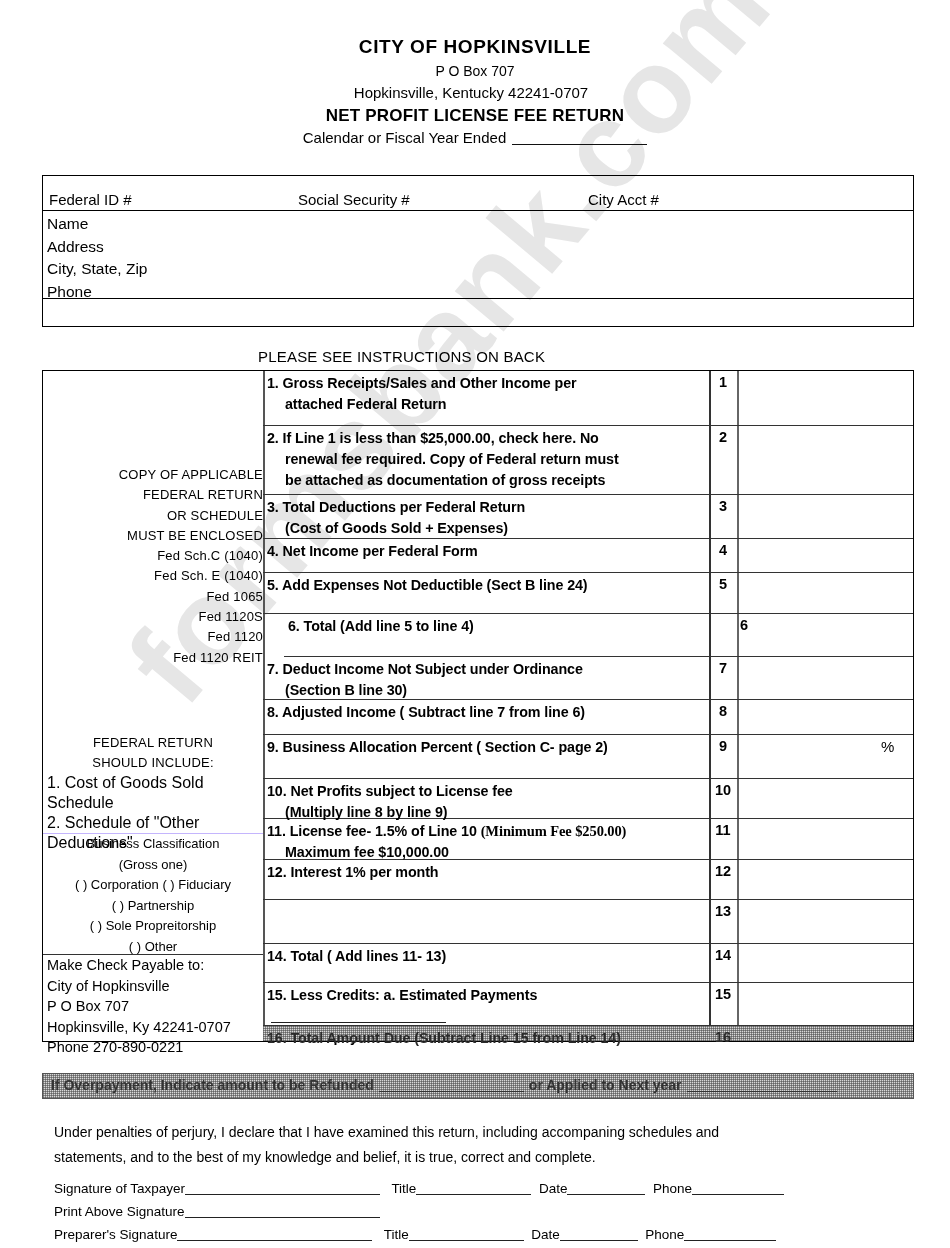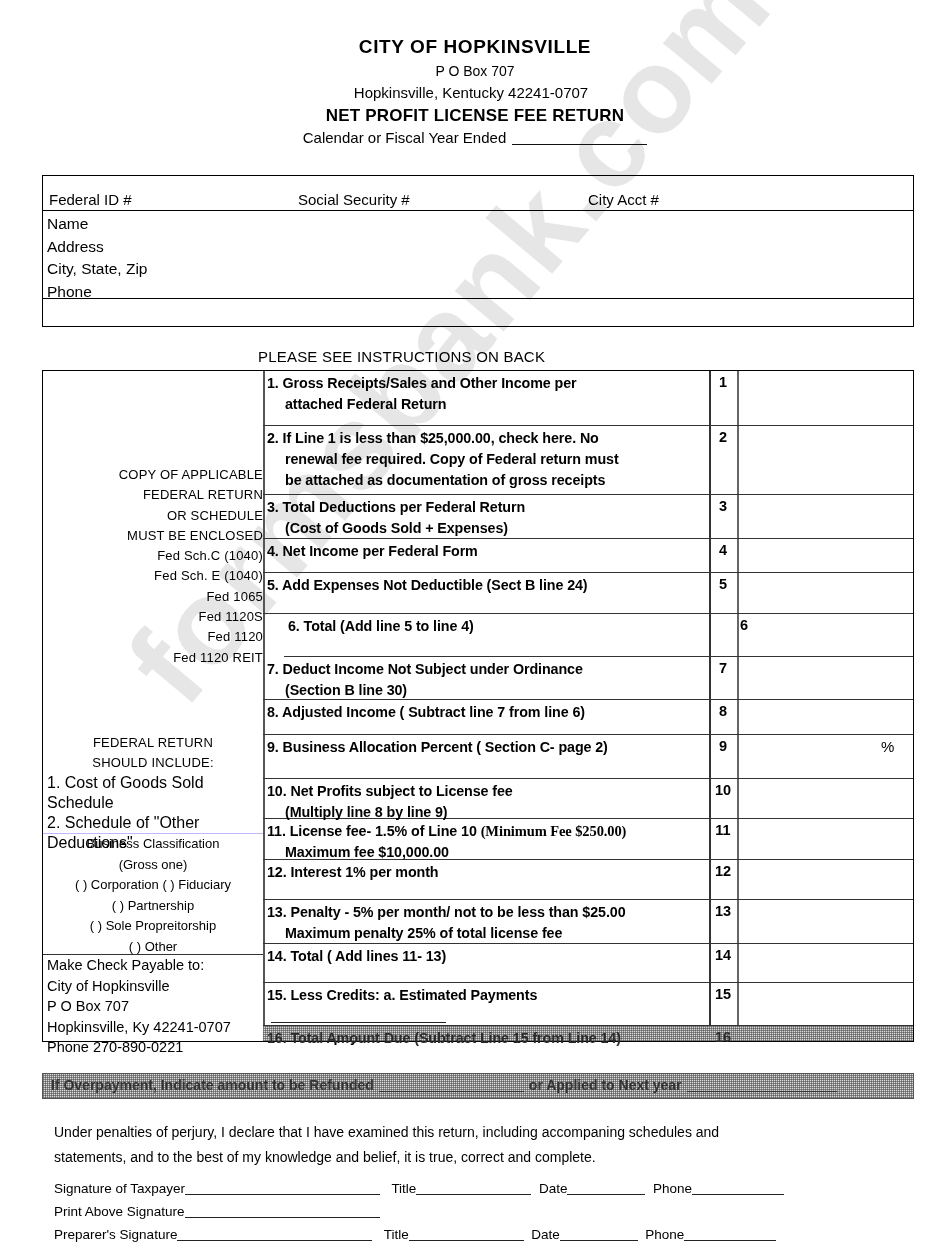--- a/index.html
+++ b/index.html
@@ -501,24 +501,20 @@
 
     <div class="lrow" style="top: 489px; height: 40px;">
       <div class="ltext">
         <p>12.  Interest  1% per month</p>
       </div>
       <div class="lnum">12</div>
       <div class="lamt"></div>
     </div>
 
     <div class="lrow" style="top: 529px; height: 44px;">
-      <div class="ltext">
-        <p>13.  Penalty - 5% per month/ not to be less than $25.00</p>
-        <p class="ind">Maximum penalty 25% of total license fee</p>
-      </div>
       <div class="lnum">13</div>
       <div class="lamt"></div>
     </div>
 
     <div class="lrow" style="top: 573px; height: 39px;">
       <div class="ltext">
         <p>14.  Total  ( Add  lines 11- 13)</p>
       </div>
       <div class="lnum">14</div>
       <div class="lamt"></div>

